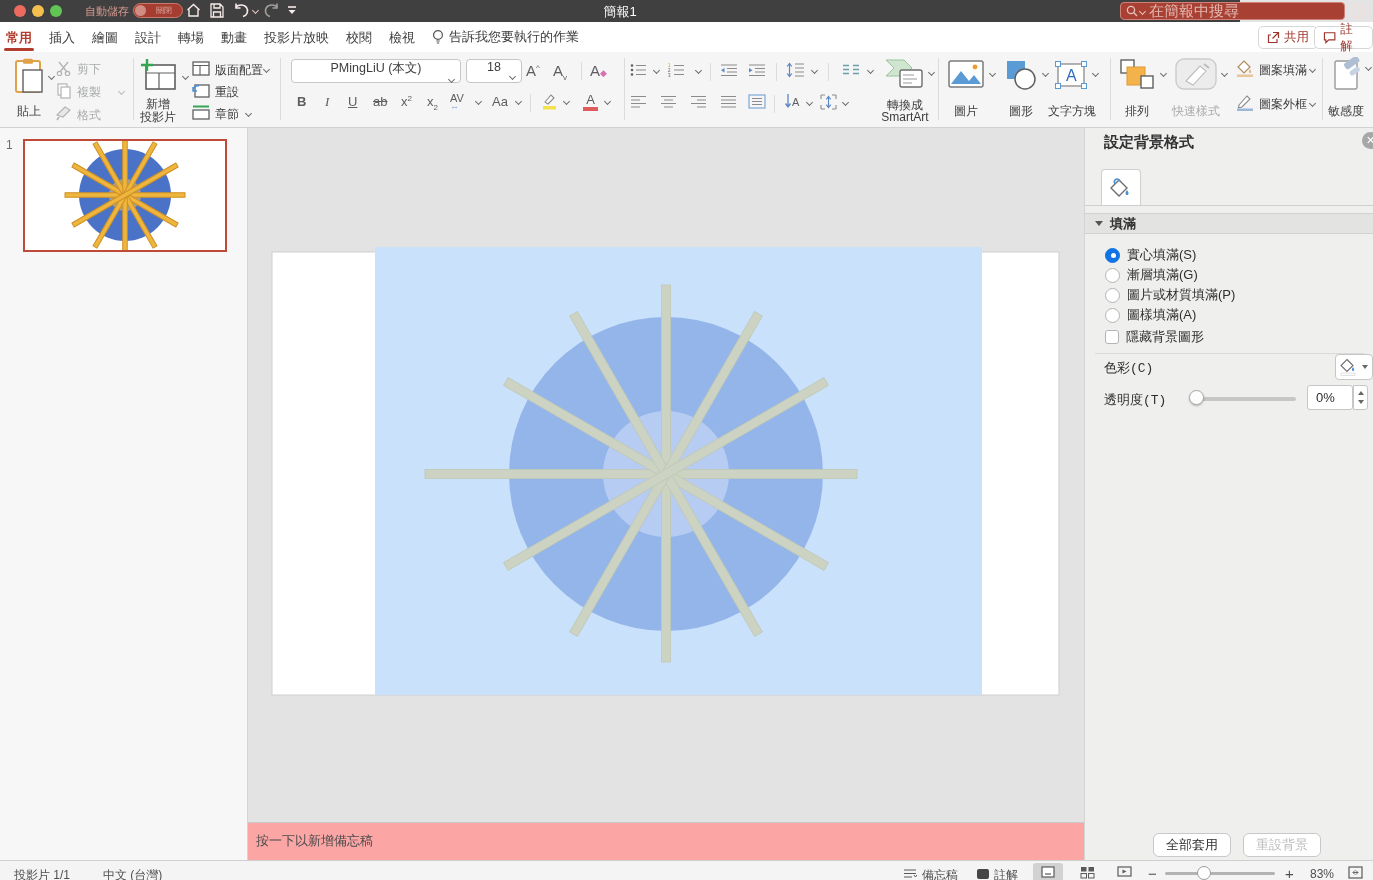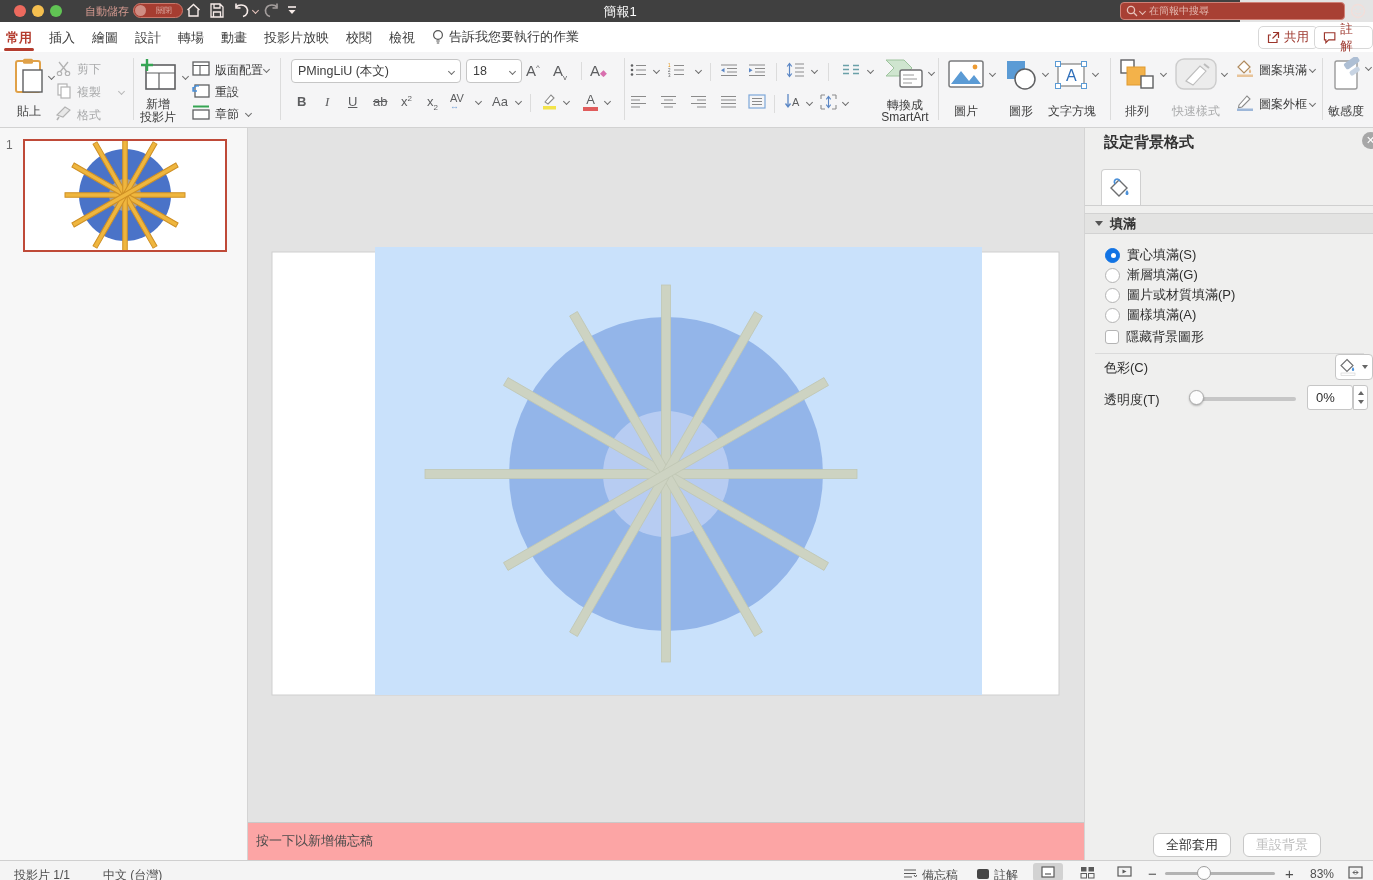--- a/index.html
+++ b/index.html
@@ -13,21 +13,21 @@
   .tl { position:absolute; top:5px; width:12px; height:12px; border-radius:50%; }
   .autosave-lbl { position:absolute; left:85px; top:4px; font-size:11px; color:#d69a90; }
   .as-pill { position:absolute; left:133px; top:3px; width:50px; height:15px; border-radius:8px;
              background:#a63d31; border:1px solid #c9786c; display:flex; align-items:center; }
   .as-knob { width:11px; height:11px; border-radius:50%; background:#cf8d83; margin-left:1px; }
   .as-state { font-size:8px; color:#d8a59c; margin-left:10px; }
   .tb-ico { position:absolute; top:3px; color:#f7e9e6; }
   #doc-title { position:absolute; left:0; right:0; top:3px; text-align:center; font-size:13px; color:#fff; }
   #searchbox { position:absolute; left:1120px; top:2px; width:225px; height:18px; background:#a84034;
                border:1px solid #cf8177; border-radius:4px; display:flex; align-items:center; padding:0 5px; }
-  #searchbox .ph { font-size:10px; color:#e3b8b0; margin-left:4px;text-align:right; }
+  #searchbox .ph { font-size:15px; color:#e3b8b0; margin-left:4px;text-align:right; }
 
   
   #tabrow { position:absolute; left:0; top:22px; width:1373px; height:30px; background:#ffffff; }
   .tab { position:relative; font-size:13px; color:#3c3c3c; padding:7px 0 6px 0; cursor:default; }
   .tab.active { color:#b43c2e; font-weight:bold; }
   .tab.active::after { content:""; position:absolute; left:-2px; right:-2px; bottom:2px; height:3px;
                        border-radius:2px; background:#b43c2e; }
   #tabs-left { position:absolute; left:6px; top:0; display:flex; gap:17px; align-items:center; height:30px; }
   .tellme { display:flex; align-items:center; gap:5px; font-size:13px; color:#3c3c3c; }
   .hdr-btn { position:absolute; top:4px; height:23px; border:1px solid #d8d8d8; border-radius:5px;
@@ -40,21 +40,21 @@
   .vdiv { position:absolute; width:1px; top:6px; height:62px; background:#dcdcdc; }
   .sdiv { position:absolute; width:1px; height:18px; background:#dcdcdc; }
   .rlbl { position:absolute; font-size:12px; color:#3b3b3b; white-space:nowrap; }
   .rlbl.c { text-align:center; }
   .glbl { color:#aaabac !important;text-align:center; }
   .chv { display:inline-block; width:5px; height:5px; border-right:1.3px solid #6e6e6e;
          border-bottom:1.3px solid #6e6e6e; transform:rotate(45deg); }
   .chv.gray { border-color:#b9b9b9; }
   .glyph { position:absolute; font-size:13px; color:#5d5e60; }
   .combo { position:absolute; background:#fff; border:1px solid #c6c6c6; border-radius:4px;
-           display:flex; align-items:center; padding:0 6px; font-size:12.5px; color:#3d3d3d; height:24px; }
+           display:flex; align-items:center; padding:0 6px; font-size:12.5px; color:#3d3d3d; height:24px;flex-direction:column; }
   .combo .chv { margin-left:auto; }
 
   
   #slidepanel { position:absolute; left:0; top:128px; width:248px; height:732px; background:#f7f7f7;
                 border-right:1px solid #d4d4d4; }
   #thumb { position:absolute; left:23px; top:11px; width:204px; height:113px; background:#fff;
            border:2px solid #bf4a38; }
   #thumb-num { position:absolute; left:6px; top:10px; font-size:12px; color:#6d6d6d; }
 
   #canvas { position:absolute; left:248px; top:128px; width:836px; height:694px; background:#e3e3e3; overflow:hidden; }
@@ -79,21 +79,21 @@
   .tri-dn { width:0; height:0; border-left:4px solid transparent; border-right:4px solid transparent;
             border-top:5px solid #555; }
   .opt-row { position:absolute; left:20px; display:flex; align-items:center; gap:7px; }
   .opt-row span { font-size:13px; color:#2e2e2e; }
   .radio { width:15px; height:15px; border-radius:50%; background:#fff; border:1px solid #b4b4b4; position:relative; }
   .radio.sel { background:#1173e4; border-color:#1173e4; }
   .radio.sel::after { content:""; position:absolute; left:4.5px; top:4.5px; width:5px; height:5px;
                       border-radius:50%; background:#fff; }
   .checkbox { width:14px; height:14px; border-radius:3px; background:#fff; border:1px solid #b4b4b4; }
   #fmt-div { position:absolute; left:10px; top:225px; width:269px; height:1px; background:#dadada; }
-  .fmt-lbl { position:absolute; left:19px; font-size:13px; color:#2e2e2e; }
+  .fmt-lbl { position:absolute; left:19px; font-size:13px; color:#2e2e2e;font-family:Liberation Mono, monospace; }
   #color-btn { position:absolute; left:250px; top:226px; width:38px; height:26px; background:#fff;
                border:1px solid #c6c6c6; border-radius:4px; display:flex; align-items:center;
                justify-content:space-between; padding:0 4px; }
   #trans-track { position:absolute; left:106px; top:269px; width:105px; height:4px; border-radius:2px; background:#c6c6c6; }
   #trans-thumb { position:absolute; left:104px; top:262px; width:15px; height:15px; border-radius:50%;
                  background:#fdfdfd; border:1px solid #ababab; box-shadow:0 1px 2px rgba(0,0,0,.25); }
   #trans-box { position:absolute; left:222px; top:257px; width:46px; height:25px; background:#fff;
                border:1px solid #c6c6c6; border-radius:3px; font-size:13px; color:#2e2e2e;
                display:flex; align-items:center; padding-left:8px; }
   #trans-stepper { position:absolute; left:268px; top:257px; width:15px; height:25px; background:#fff;

